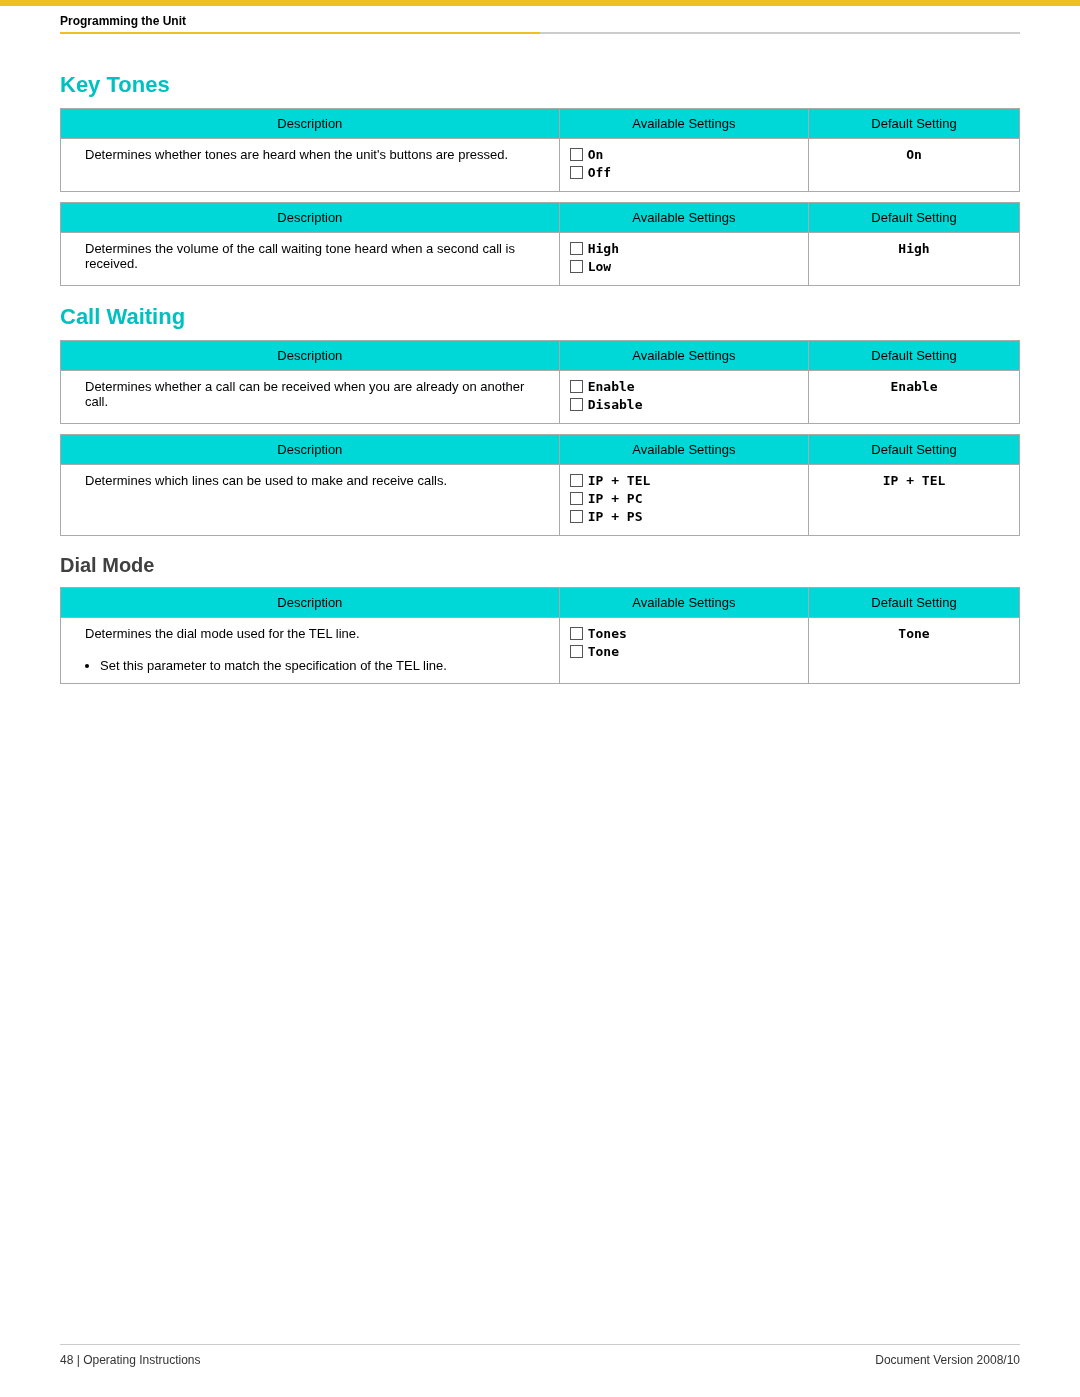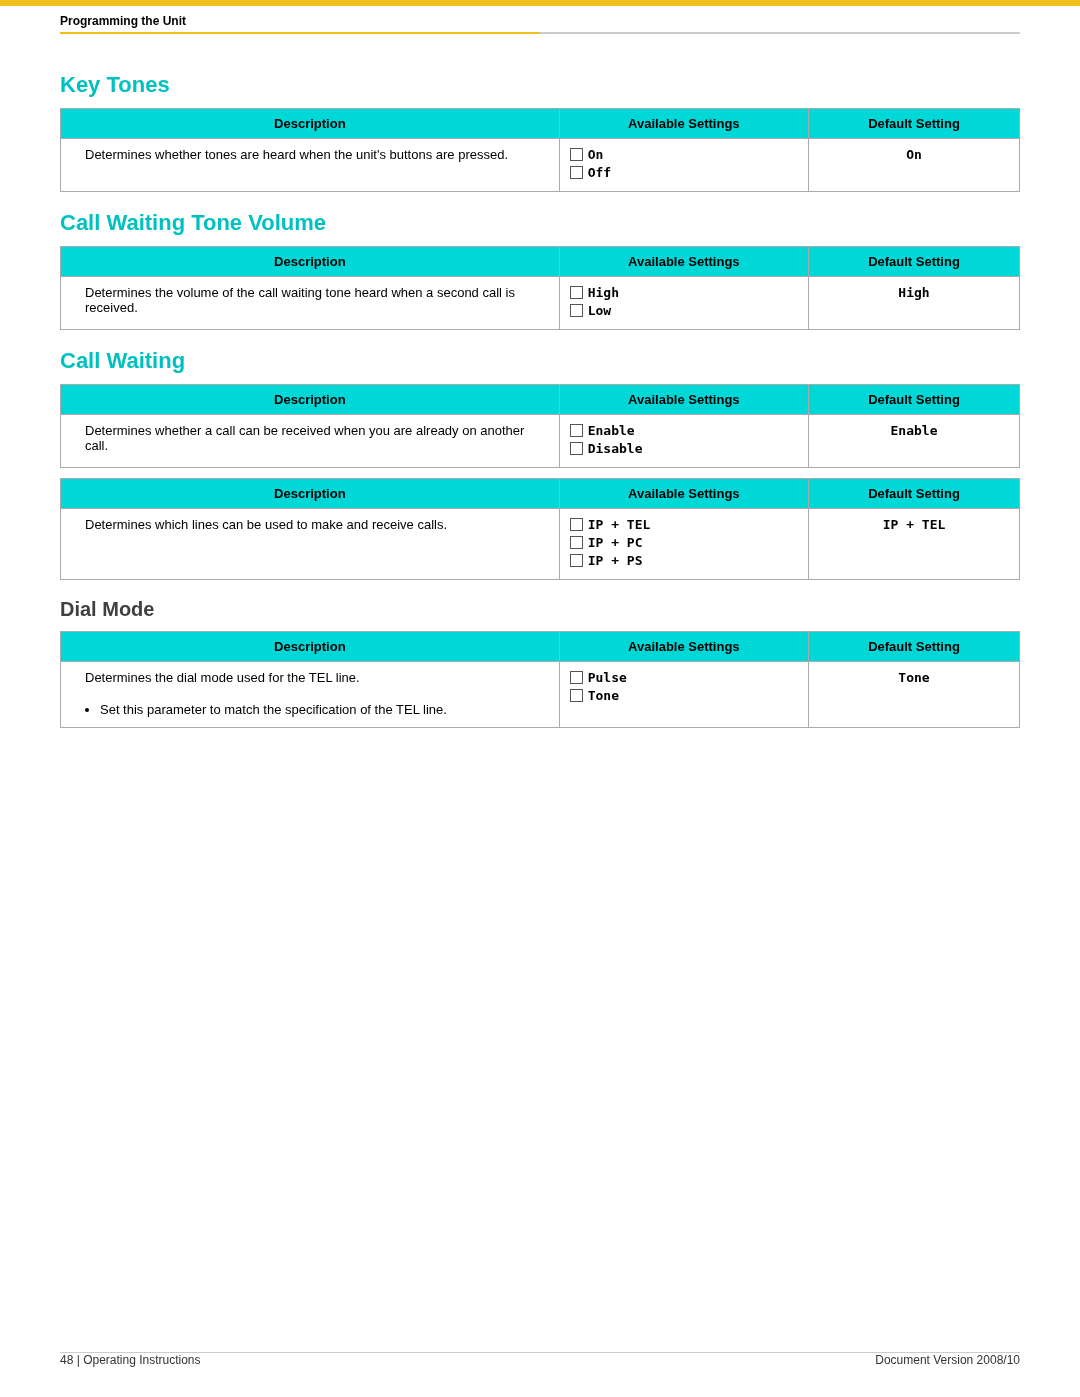--- a/index.html
+++ b/index.html
@@ -59,21 +59,21 @@
     table {
       width: 100%;
       border-collapse: collapse;
       margin-bottom: 10px;
       border: 1px solid #aaa;
     }
 
     th {
       background: #00d8d8;
       color: #000;
-      font-weight: bold;
+      font-weight: normal;
       font-size: 13px;
       padding: 7px 10px;
       border: 1px solid #aaa;
       text-align: center;
     }
 
     td {
       padding: 8px 10px;
       border: 1px solid #aaa;
       vertical-align: top;
@@ -129,21 +129,21 @@
     .page-footer {
       position: absolute;
       bottom: 30px;
       left: 60px;
       right: 60px;
       display: flex;
       justify-content: space-between;
       font-size: 12px;
       color: #333;
       border-top: 1px solid #ccc;
-      padding-top: 0;
+      padding-top: 8px;
     }
   </style>
 </head>
 <body>
 
 <div class="top-bar"></div>
 
 <div class="page-header">
   <span>Programming the Unit</span>
 </div>
@@ -175,21 +175,20 @@
               <span>Off</span>
             </div>
           </td>
           <td class="default-col">On</td>
         </tr>
       </tbody>
     </table>
   </div>
 
   <div>
-    <div class="section-title-cyan">Call Waiting Tone Volume</div>
     <table>
       <thead>
         <tr>
           <th>Description</th>
           <th>Available Settings</th>
           <th>Default Setting</th>
         </tr>
       </thead>
       <tbody>
         <tr>
@@ -287,21 +286,21 @@
           <tr>
             <td class="description-col">
               <span>Determines the dial mode used for the TEL line.</span>
               <ul class="bullet-list">
                 <li>Set this parameter to match the specification of the TEL line.</li>
               </ul>
             </td>
             <td class="available-col">
               <div class="checkbox-item">
                 <span class="cb"></span>
-                <span>Pulse</span>
+                <span>Tones</span>
               </div>
               <div class="checkbox-item">
                 <span class="cb"></span>
                 <span>Tone</span>
               </div>
             </td>
             <td class="default-col">Tone</td>
           </tr>
         </tbody>
       </table>

